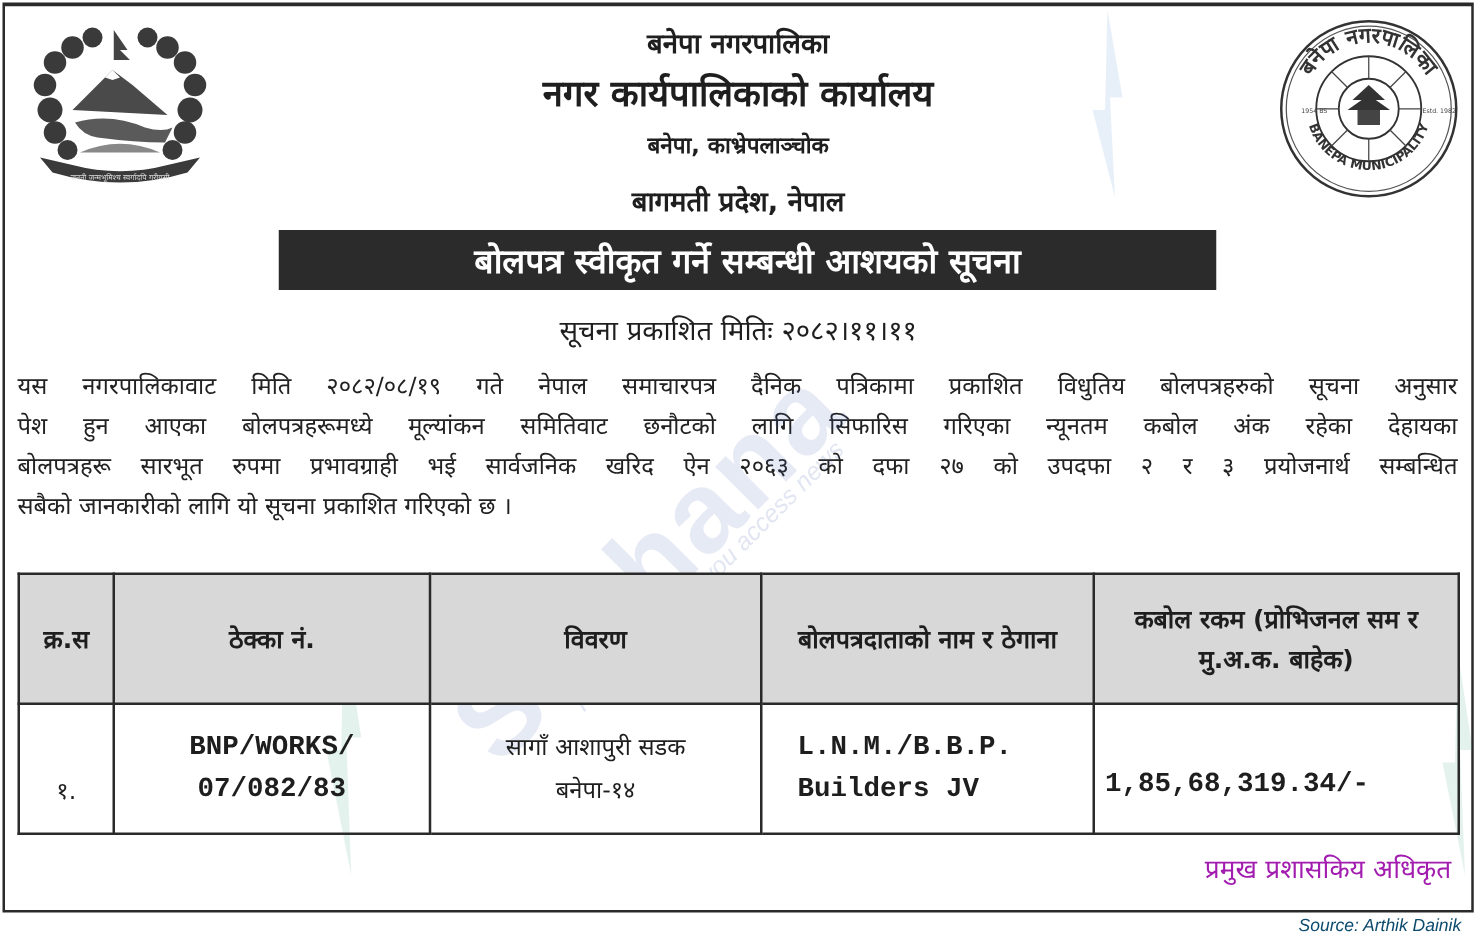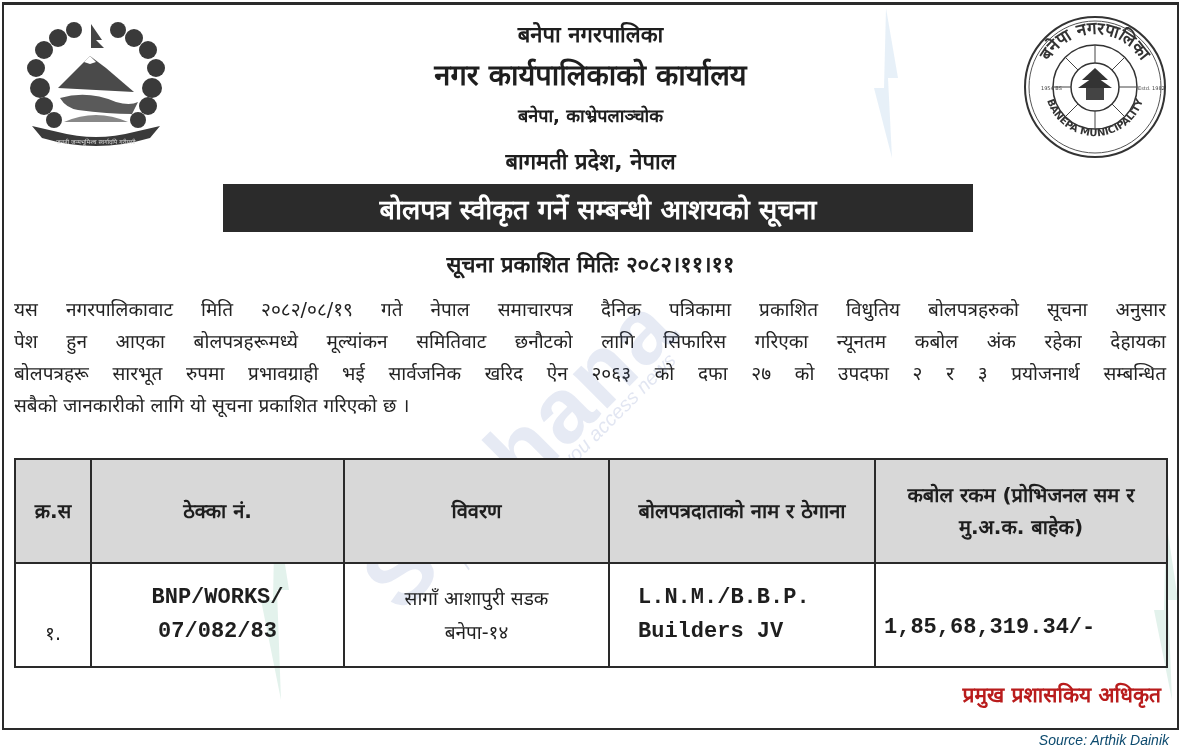--- a/index.html
+++ b/index.html
@@ -29,21 +29,21 @@
     .h3 { top: 103px; font-size: 18px; }
     .h4 { top: 145px; font-size: 22px; }
 
     .title-bar {
       position: absolute; left: 223px; top: 184px; width: 750px; height: 48px;
       background: #2b2b2b; color: #ffffff; text-align: center;
       font-weight: bold; font-size: 27px; line-height: 52px; white-space: nowrap;
     }
     .pub-date {
       position: absolute; left: 0; top: 248px; width: 1181px; text-align: center;
-      font-weight: bold; font-size: 22px; white-space: nowrap; color: #1e1e1e;
+      font-weight: normal; font-size: 22px; white-space: nowrap; color: #1e1e1e;
     }
 
     .body-text {
       position: absolute; left: 14px; top: 293px; width: 1152px;
       font-family: "DejaVu Sans", sans-serif; font-size: 19px; line-height: 32px;
       color: #222; text-align: justify; text-align-last: left;
     }
     .body-text .line { display: block; white-space: nowrap; text-align: justify; text-align-last: justify; }
     .body-text .line.last { text-align-last: left; }
 
@@ -62,22 +62,22 @@
       height: 104px; font-size: 19px; line-height: 34px; color: #1e1e1e; padding: 0 8px;
     }
     .bid-table td.serif-bold {
       font-family: Liberation Mono, monospace; font-weight: bold; font-size: 22px;
     }
     .bid-table td.left { text-align: left; padding-left: 28px; }
     .bid-table td.serial { vertical-align: bottom; padding-bottom: 16px; }
     .bid-table td.amount { text-align: left; padding-top: 26px; }
 
     .signature {
-      position: absolute; right: 20px; top: 680px; font-weight: bold; font-size: 21px;
-      white-space: nowrap; color: #b91c1c;
+      position: absolute; right: 20px; top: 680px; font-weight: normal; font-size: 21px;
+      white-space: nowrap; color: #a21caf;
     }
     .source {
       position: absolute; right: 12px; top: 732px; font-family: "Liberation Sans", sans-serif;
       font-style: italic; font-size: 14px; color: #0c4a6e; white-space: nowrap;
     }
 
     
     .watermark {
       position: absolute; left: 300px; top: 280px; width: 380px; height: 300px;
       pointer-events: none;

